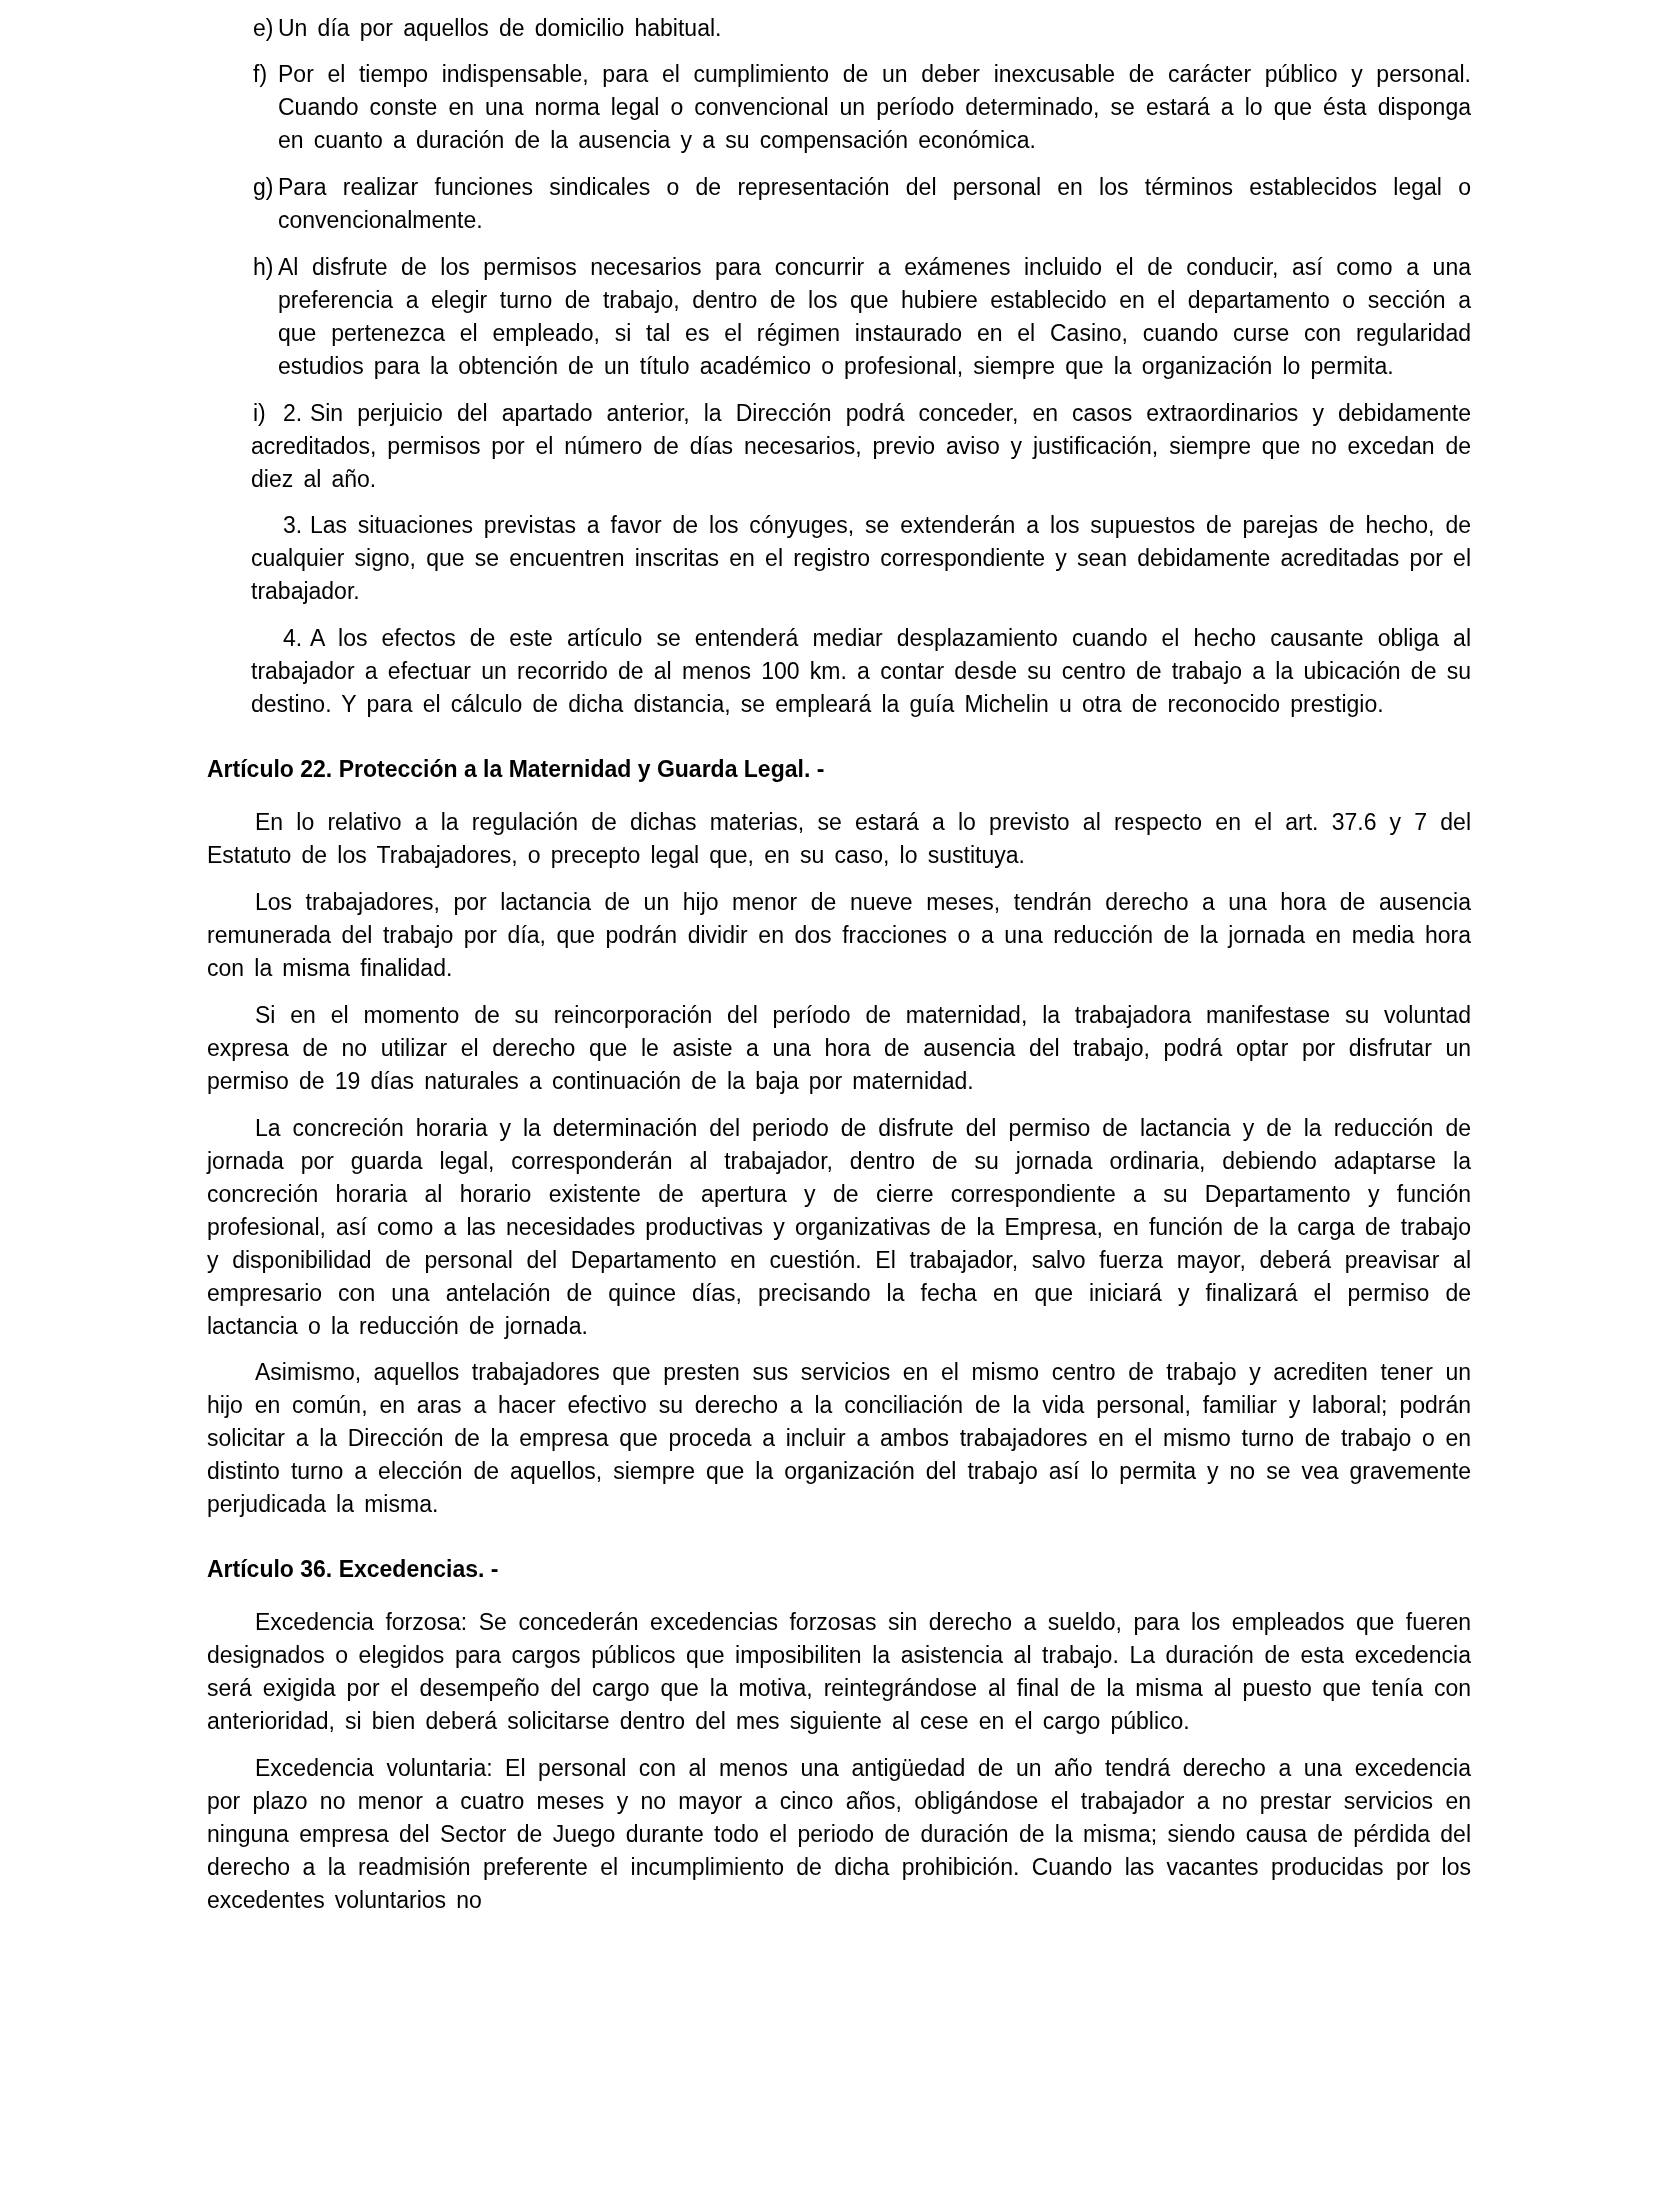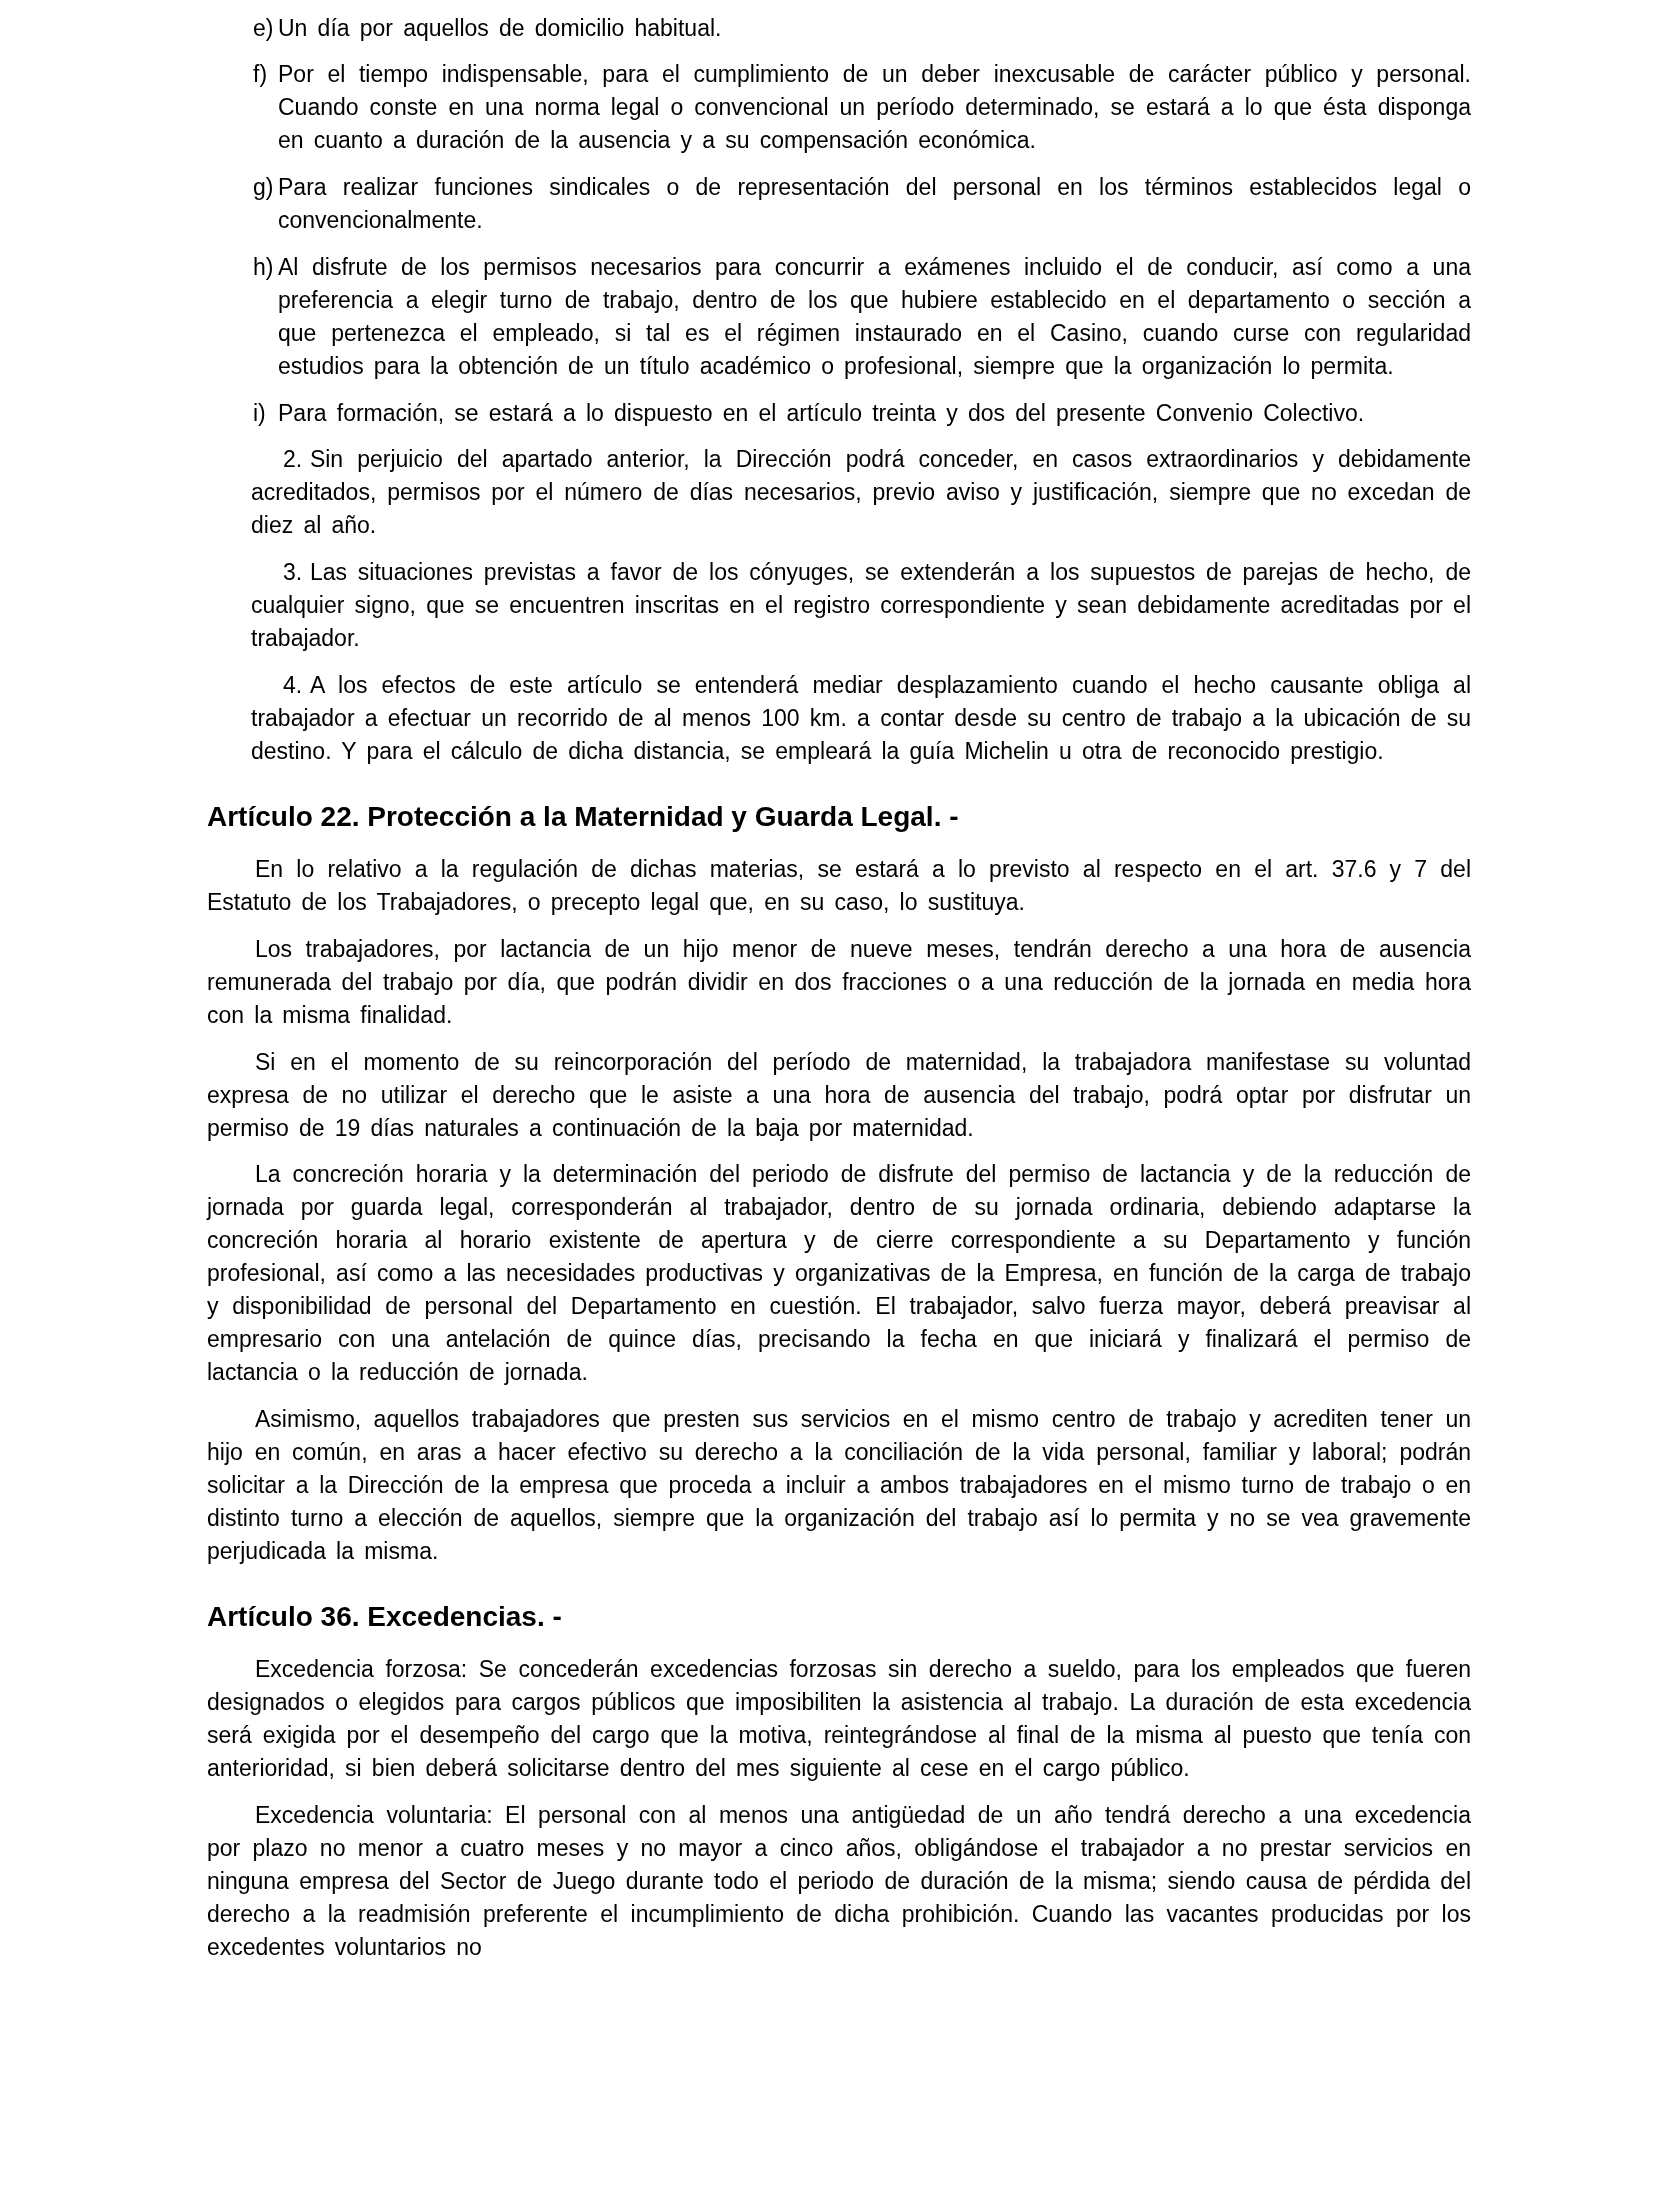--- a/index.html
+++ b/index.html
@@ -44,38 +44,38 @@
   
   .para.numbered {
     text-indent: 32px;
     margin-left: 44px;
   }
   .para.numbered .pnum {
     margin-right: 7.7px;
   }
   
   .heading {
-    font-size: 28px;
+    font-size: 23px;
     font-weight: bold;
     word-spacing: 0;
     text-align: left;
     text-indent: 0;
     margin: 32px 0 20px 0;
   }
 </style>
 </head>
 <body>
 
 <div class="page">
   <div class="doc">
       <div class="list-item"><span class="marker">e)</span><span>Un día por aquellos de domicilio habitual.</span></div>
       <div class="list-item"><span class="marker">f)</span><span>Por el tiempo indispensable, para el cumplimiento de un deber inexcusable de carácter público y personal. Cuando conste en una norma legal o convencional un período determinado, se estará a lo que ésta disponga en cuanto a duración de la ausencia y a su compensación económica.</span></div>
       <div class="list-item"><span class="marker">g)</span><span>Para realizar funciones sindicales o de representación del personal en los términos establecidos legal o convencionalmente.</span></div>
       <div class="list-item"><span class="marker">h)</span><span>Al disfrute de los permisos necesarios para concurrir a exámenes incluido el de conducir, así como a una preferencia a elegir turno de trabajo, dentro de los que hubiere establecido en el departamento o sección a que pertenezca el empleado, si tal es el régimen instaurado en el Casino, cuando curse con regularidad estudios para la obtención de un título académico o profesional, siempre que la organización lo permita.</span></div>
-      <div class="list-item"><span class="marker">i)</span><span>Para formación, se estará a lo dispuesto en el artículo treinta y dos del presente Convenio Colectivo.</span></div>
+      <div class="list-item"><span class="marker">i)</span></div>
       <p class="para numbered"><span class="pnum">2.</span><span>Sin perjuicio del apartado anterior, la Dirección podrá conceder, en casos extraordinarios y debidamente acreditados, permisos por el número de días necesarios, previo aviso y justificación, siempre que no excedan de diez al año.</span></p>
       <p class="para numbered"><span class="pnum">3.</span><span>Las situaciones previstas a favor de los cónyuges, se extenderán a los supuestos de parejas de hecho, de cualquier signo, que se encuentren inscritas en el registro correspondiente y sean debidamente acreditadas por el trabajador.</span></p>
       <p class="para numbered"><span class="pnum">4.</span><span>A los efectos de este artículo se entenderá mediar desplazamiento cuando el hecho causante obliga al trabajador a efectuar un recorrido de al menos 100 km. a contar desde su centro de trabajo a la ubicación de su destino. Y para el cálculo de dicha distancia, se empleará la guía Michelin u otra de reconocido prestigio.</span></p>
       <h2 class="heading">Artículo 22. Protección a la Maternidad y Guarda Legal. -</h2>
       <p class="para">En lo relativo a la regulación de dichas materias, se estará a lo previsto al respecto en el art. 37.6 y 7 del Estatuto de los Trabajadores, o precepto legal que, en su caso, lo sustituya.</p>
       <p class="para">Los trabajadores, por lactancia de un hijo menor de nueve meses, tendrán derecho a una hora de ausencia remunerada del trabajo por día, que podrán dividir en dos fracciones o a una reducción de la jornada en media hora con la misma finalidad.</p>
       <p class="para">Si en el momento de su reincorporación del período de maternidad, la trabajadora manifestase su voluntad expresa de no utilizar el derecho que le asiste a una hora de ausencia del trabajo, podrá optar por disfrutar un permiso de 19 días naturales a continuación de la baja por maternidad.</p>
       <p class="para">La concreción horaria y la determinación del periodo de disfrute del permiso de lactancia y de la reducción de jornada por guarda legal, corresponderán al trabajador, dentro de su jornada ordinaria, debiendo adaptarse la concreción horaria al horario existente de apertura y de cierre correspondiente a su Departamento y función profesional, así como a las necesidades productivas y organizativas de la Empresa, en función de la carga de trabajo y disponibilidad de personal del Departamento en cuestión. El trabajador, salvo fuerza mayor, deberá preavisar al empresario con una antelación de quince días, precisando la fecha en que iniciará y finalizará el permiso de lactancia o la reducción de jornada.</p>
       <p class="para">Asimismo, aquellos trabajadores que presten sus servicios en el mismo centro de trabajo y acrediten tener un hijo en común, en aras a hacer efectivo su derecho a la conciliación de la vida personal, familiar y laboral; podrán solicitar a la Dirección de la empresa que proceda a incluir a ambos trabajadores en el mismo turno de trabajo o en distinto turno a elección de aquellos, siempre que la organización del trabajo así lo permita y no se vea gravemente perjudicada la misma.</p>
       <h2 class="heading">Artículo 36. Excedencias. -</h2>

